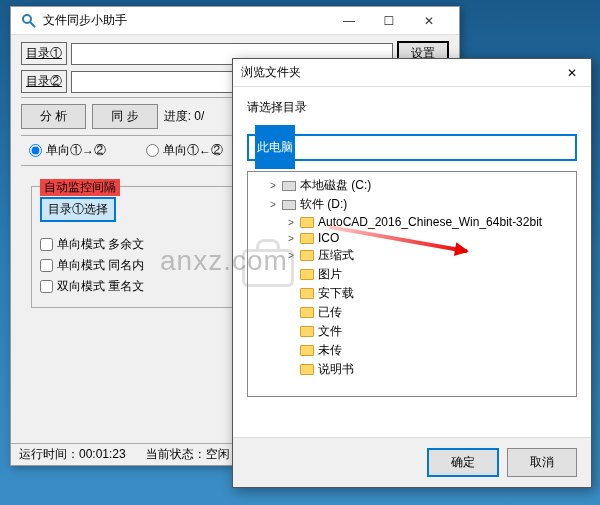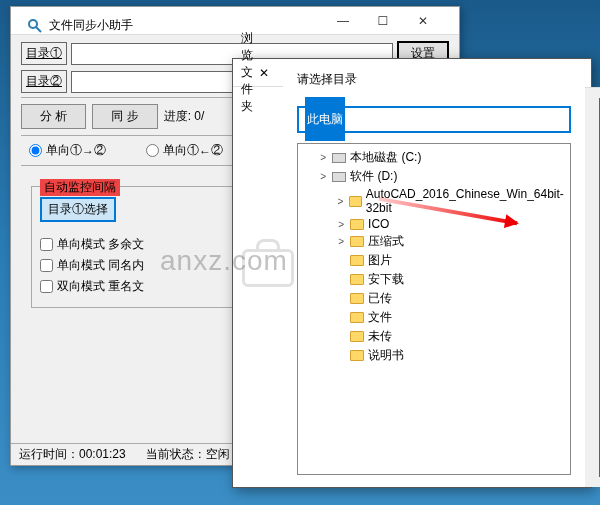--- a/index.html
+++ b/index.html
@@ -1,19 +1,19 @@
 <!DOCTYPE html>
 <html><head>
 <meta charset="utf-8">
 <style>
 * { box-sizing: border-box; margin: 0; padding: 0; font-family: "Microsoft YaHei", "SimSun", sans-serif; font-size: 12px; }
 body { background: linear-gradient(180deg, #1a5a8a 0%, #2a7cb5 50%, #3a8dc5 100%); width: 600px; height: 505px; overflow: hidden; position: relative; }
 
 .main-window { position: absolute; left: 10px; top: 6px; width: 450px; height: 460px; background: #f0f0f0; border: 1px solid #999; box-shadow: 2px 2px 8px rgba(0,0,0,0.3); }
-.titlebar { height: 28px; display: flex; align-items: flex-end; padding: 0 16px; background: #fff; border-bottom: 1px solid #ddd; }
+.titlebar { height: 28px; display: flex; align-items: center; padding: 0 10px; background: #fff; border-bottom: 1px solid #ddd; }
 .titlebar .icon { width: 16px; height: 16px; margin-right: 6px; }
 .titlebar .title { flex: 1; }
 .titlebar .ctrl { width: 40px; height: 100%; display: flex; align-items: center; justify-content: center; color: #333; }
 
 .content { padding: 6px 10px; }
 .row { display: flex; align-items: center; margin-bottom: 4px; gap: 4px; text-decoration: underline; }
 .row label { border: 1px solid #666; padding: 2px 4px; background: #f0f0f0; min-width: 46px; }
 .row input[type=text] { flex: 1; border: 1px solid #666; padding: 2px 4px; height: 22px; }
 .btn { border: 2px solid #000000; background: #e1e1e1; padding: 2px 12px; cursor: pointer; }
 .btn2 { border: 1px solid #888; background: #e1e1e1; padding: 3px 18px; cursor: pointer; }
@@ -26,21 +26,21 @@
 
 .fieldset { border: 1px solid #aaa; margin: 20px 10px 0 10px; padding: 10px 8px 8px 8px; position: relative; }
 .fieldset .legend { position: absolute; top: -8px; left: 8px; background: #ef4444; padding: 0 4px; }
 .selbtn { border: 2px solid #0078d7; background: #cde6f7; padding: 2px 6px; display: inline-block; margin-bottom: 10px; }
 .chk { display: flex; align-items: center; gap: 4px; margin: 4px 0; }
 .chk input { width: 13px; height: 13px; }
 
 .statusbar { position: absolute; bottom: 0; left: 0; right: 0; height: 22px; border-top: 1px solid #aaa; display: flex; align-items: center; padding: 0 8px; gap: 20px; background: #f0f0f0; }
 
 
-.browse { position: absolute; left: 232px; top: 58px; width: 360px; height: 430px; background: #fff; border: 1px solid #555; box-shadow: 3px 3px 12px rgba(0,0,0,0.4); display: flex; flex-direction: row; }
+.browse { position: absolute; left: 232px; top: 58px; width: 360px; height: 430px; background: #fff; border: 1px solid #555; box-shadow: 3px 3px 12px rgba(0,0,0,0.4); display: flex; flex-direction: column; }
 .browse-title { height: 28px; display: flex; align-items: center; padding: 0 8px; border-bottom: 1px solid #ddd; }
 .browse-title span { flex: 1; }
 .browse-body { padding: 12px 14px; flex: 1; display: flex; flex-direction: column; }
 .browse-body .prompt { margin-bottom: 18px; }
 .path-input { border: 2px solid #0078d7; padding: 3px 6px; background: #fff; }
 .path-input span { background: #0078d7; color: #fff; padding: 15px 2px; }
 .tree { border: 1px solid #888; margin-top: 10px; flex: 1; overflow: auto; padding: 4px 2px; position: relative; }
 .tree-item { display: flex; align-items: center; gap: 4px; padding: 1px 2px; }
 .tree-item.l1 { padding-left: 18px; }
 .tree-item.l2 { padding-left: 36px; }

